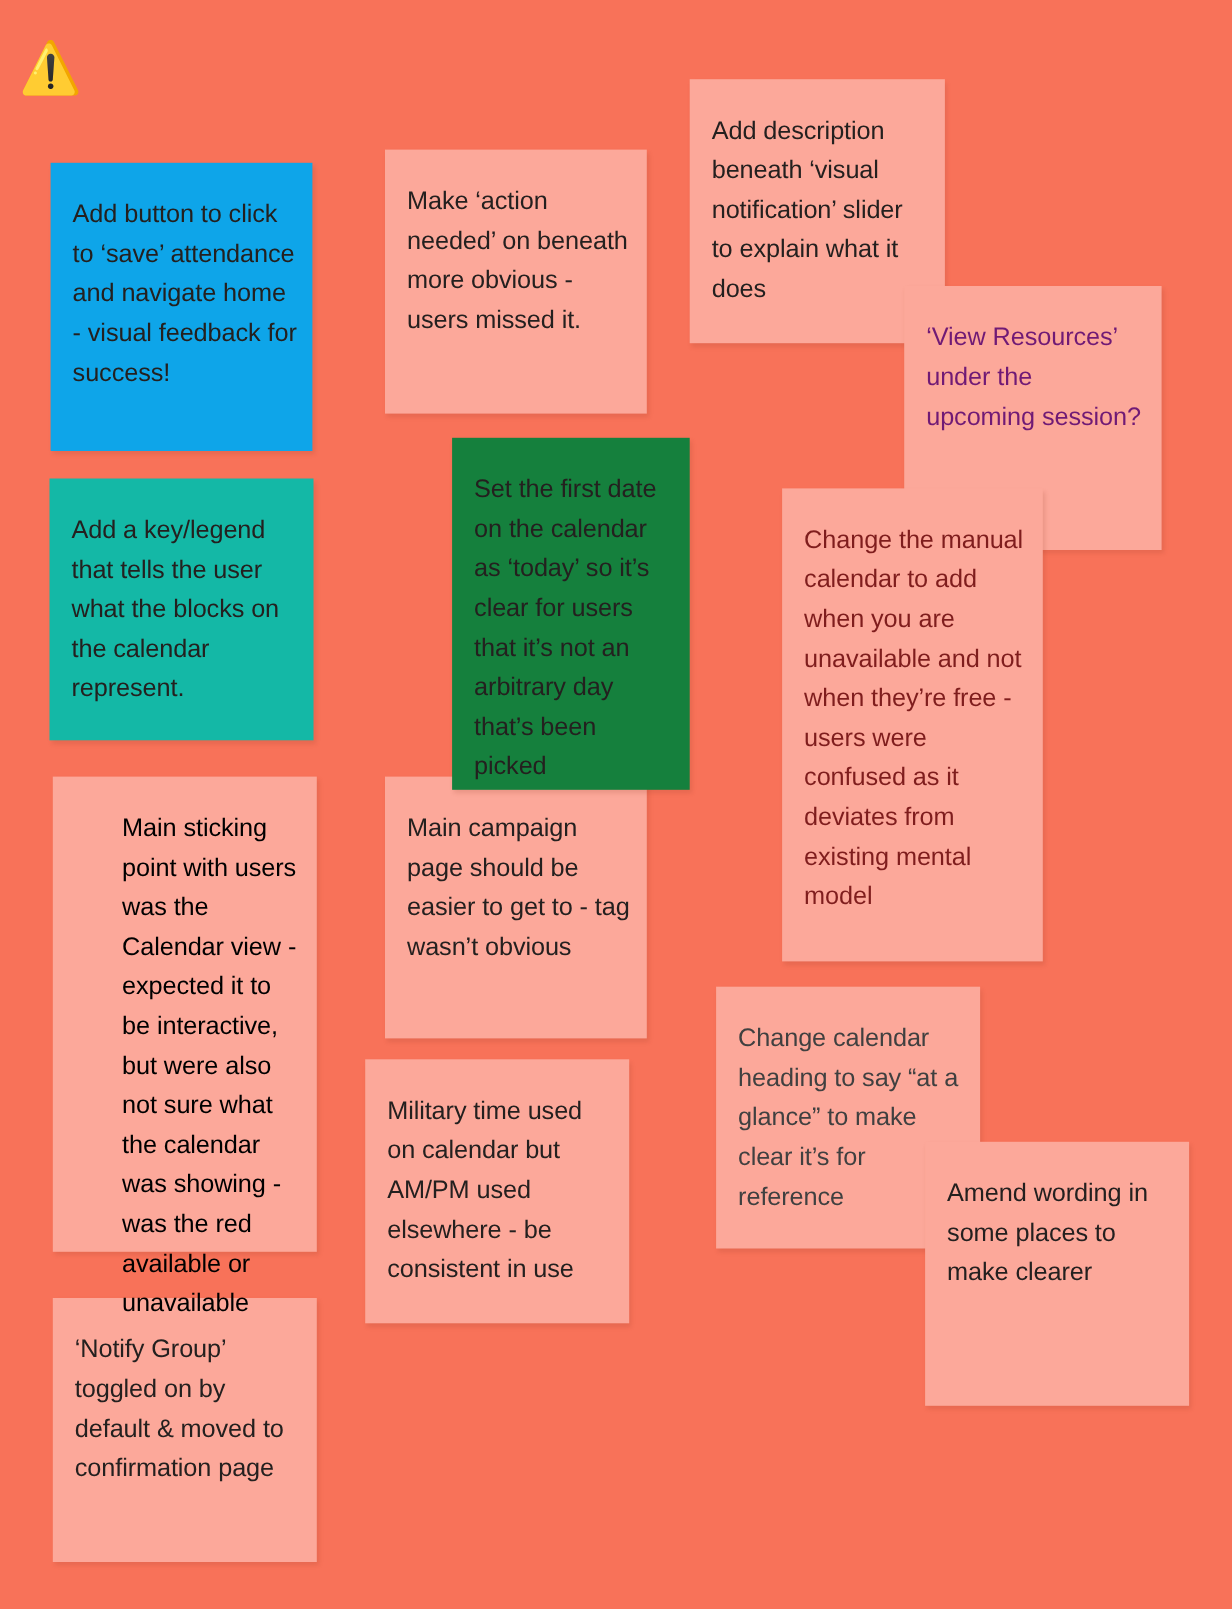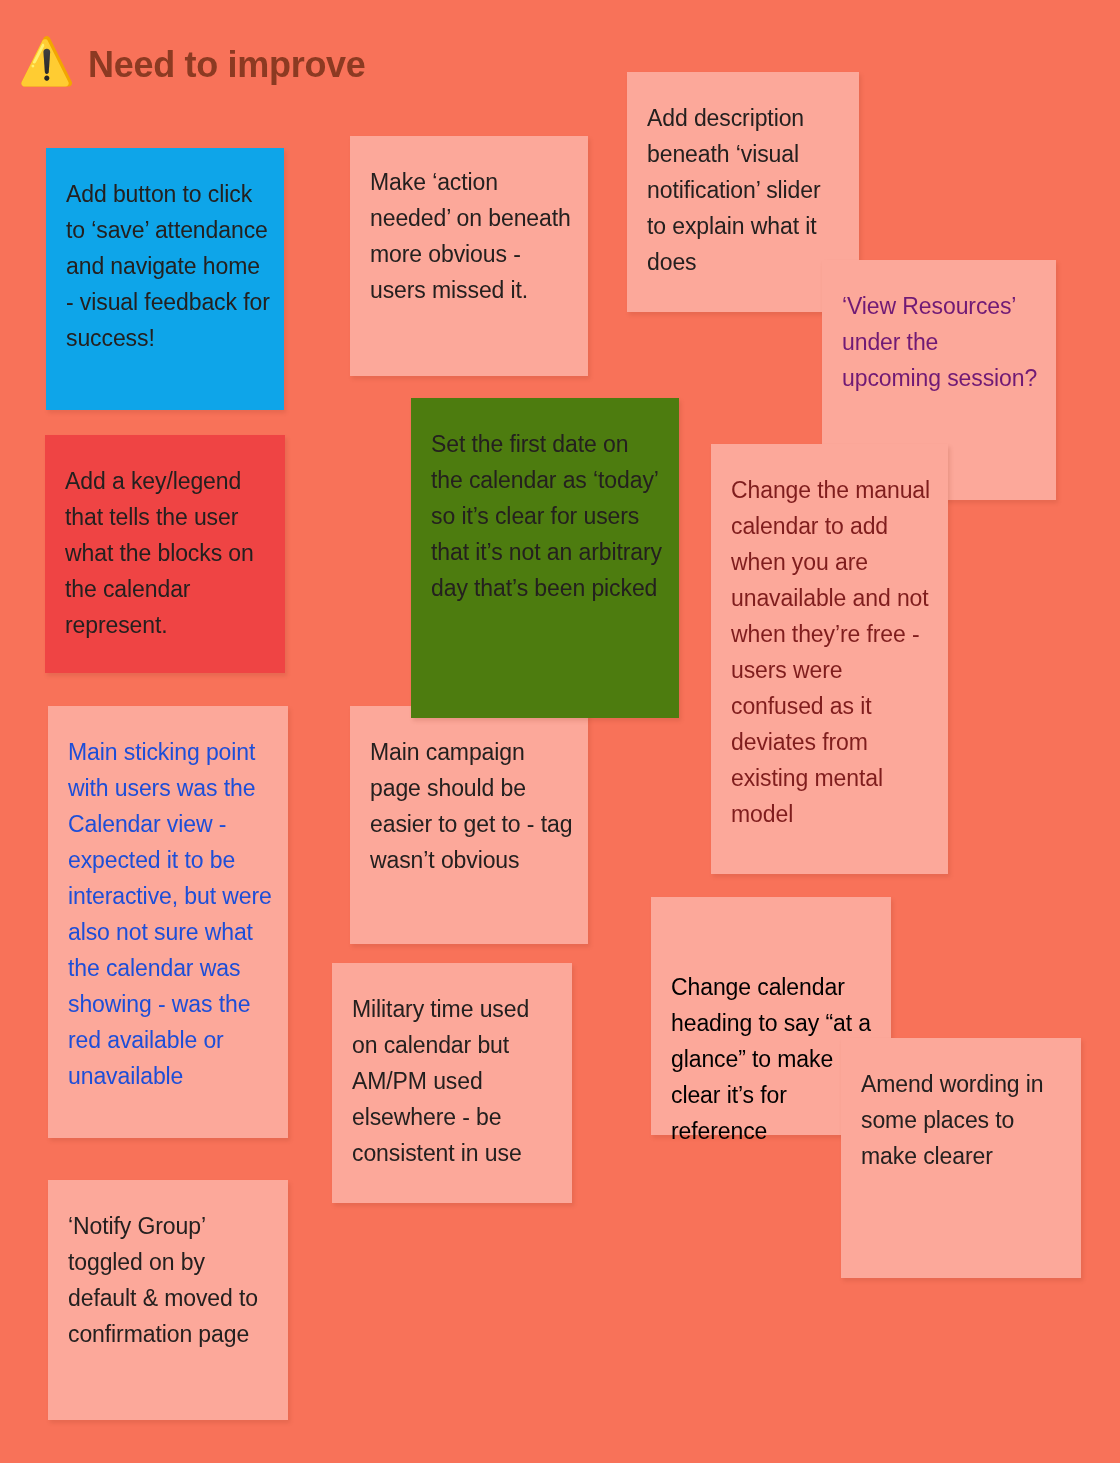--- a/index.html
+++ b/index.html
@@ -62,53 +62,52 @@
     letter-spacing: -0.1px;
   }
 </style>
 </head>
 <body>
 
 <div id="board" style="background: rgb(248, 114, 89);">
 
   <div id="header">
     <span id="warn-icon">⚠️</span>
-    <span id="header-title">Need to improve</span>
   </div>
 
   <div id="notes-layer">
       <div class="note" style="left: 46px; top: 148px; width: 238px; height: 262px; z-index: 2; background: #0ea5e9;">
         <div class="note-text" style="color: rgb(36, 32, 31);">Add button to click to ‘save’ attendance and navigate home - visual feedback for success!</div>
       </div>
       <div class="note" style="left: 350px; top: 136px; width: 238px; height: 240px; z-index: 3; background: rgb(252, 168, 154);">
         <div class="note-text" style="color: rgb(36, 32, 31);">Make ‘action needed’ on beneath more obvious - users missed it.</div>
       </div>
       <div class="note" style="left: 627px; top: 72px; width: 232px; height: 240px; z-index: 2; background: rgb(252, 168, 154);">
         <div class="note-text" style="color: rgb(36, 32, 31);">Add description beneath ‘visual notification’ slider to explain what it does</div>
       </div>
       <div class="note" style="left: 822px; top: 260px; width: 234px; height: 240px; z-index: 4; background: rgb(252, 168, 154);">
         <div class="note-text" style="color: #701a75;">‘View Resources’ under the upcoming session?</div>
       </div>
-      <div class="note" style="left: 45px; top: 435px; width: 240px; height: 238px; z-index: 2; background: #ef4444;">
+      <div class="note" style="left: 45px; top: 435px; width: 240px; height: 238px; z-index: 2; background: #14b8a6;">
         <div class="note-text" style="color: rgb(36, 32, 31);">Add a key/legend that tells the user what the blocks on the calendar represent.</div>
       </div>
-      <div class="note" style="left: 411px; top: 398px; width: 268px; height: 320px; z-index: 5; background: #4d7c0f;">
+      <div class="note" style="left: 411px; top: 398px; width: 216px; height: 320px; z-index: 5; background: #15803d;">
         <div class="note-text" style="color: rgb(36, 32, 31);">Set the first date on the calendar as ‘today’ so it’s clear for users that it’s not an arbitrary day that’s been picked</div>
       </div>
       <div class="note" style="left: 711px; top: 444px; width: 237px; height: 430px; z-index: 6; background: rgb(252, 168, 154);">
         <div class="note-text" style="color: #7f1d1d;">Change the manual calendar to add when you are unavailable and not when they’re free - users were confused as it deviates from existing mental model</div>
       </div>
       <div class="note" style="left: 48px; top: 706px; width: 240px; height: 432px; z-index: 3; background: rgb(252, 168, 154);">
-        <div class="note-text" style="color: #1d4ed8;">Main sticking point with users was the Calendar view - expected it to be interactive, but were also not sure what the calendar was showing - was the red available or unavailable</div>
+        <div class="note-text" style="color: #000000; margin-left: 43px;">Main sticking point with users was the Calendar view - expected it to be interactive, but were also not sure what the calendar was showing - was the red available or unavailable</div>
       </div>
       <div class="note" style="left: 350px; top: 706px; width: 238px; height: 238px; z-index: 2; background: rgb(252, 168, 154);">
         <div class="note-text" style="color: rgb(36, 32, 31);">Main campaign page should be easier to get to - tag wasn’t obvious</div>
       </div>
       <div class="note" style="left: 651px; top: 897px; width: 240px; height: 238px; z-index: 3; background: rgb(252, 168, 154);">
-        <div class="note-text" style="color: #000000; margin-top: 44px;">Change calendar heading to say “at a glance” to make clear it’s for reference</div>
+        <div class="note-text" style="color: #404040;">Change calendar heading to say “at a glance” to make clear it’s for reference</div>
       </div>
       <div class="note" style="left: 332px; top: 963px; width: 240px; height: 240px; z-index: 4; background: rgb(252, 168, 154);">
         <div class="note-text" style="color: rgb(36, 32, 31);">Military time used on calendar but AM/PM used elsewhere - be consistent in use</div>
       </div>
       <div class="note" style="left: 841px; top: 1038px; width: 240px; height: 240px; z-index: 5; background: rgb(252, 168, 154);">
         <div class="note-text" style="color: rgb(36, 32, 31);">Amend wording in some places to make clearer</div>
       </div>
       <div class="note" style="left: 48px; top: 1180px; width: 240px; height: 240px; z-index: 2; background: rgb(252, 168, 154);">
         <div class="note-text" style="color: rgb(36, 32, 31);">‘Notify Group’ toggled on by default &amp; moved to confirmation page</div>
       </div>

